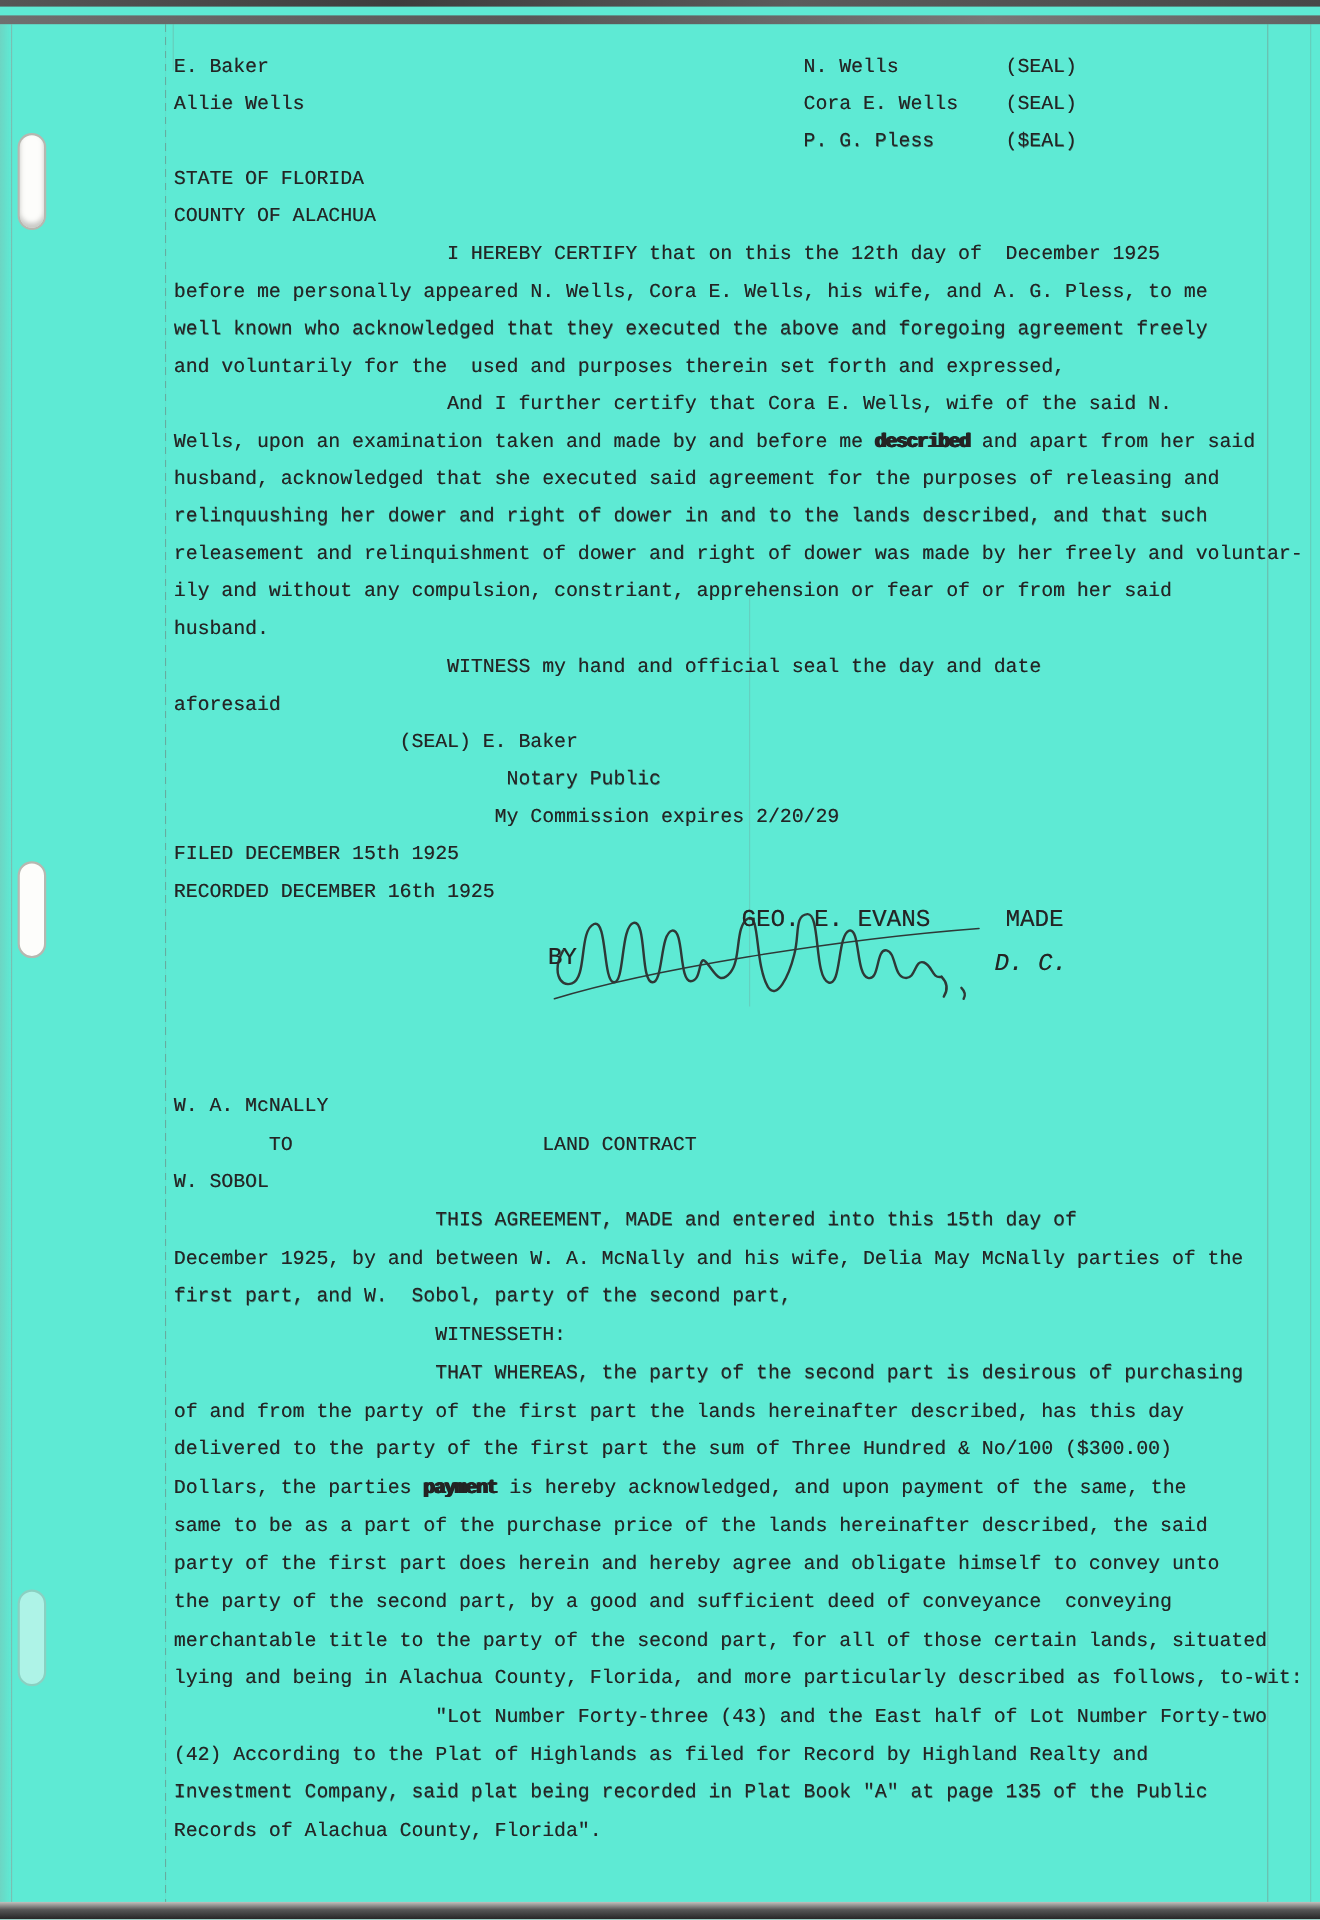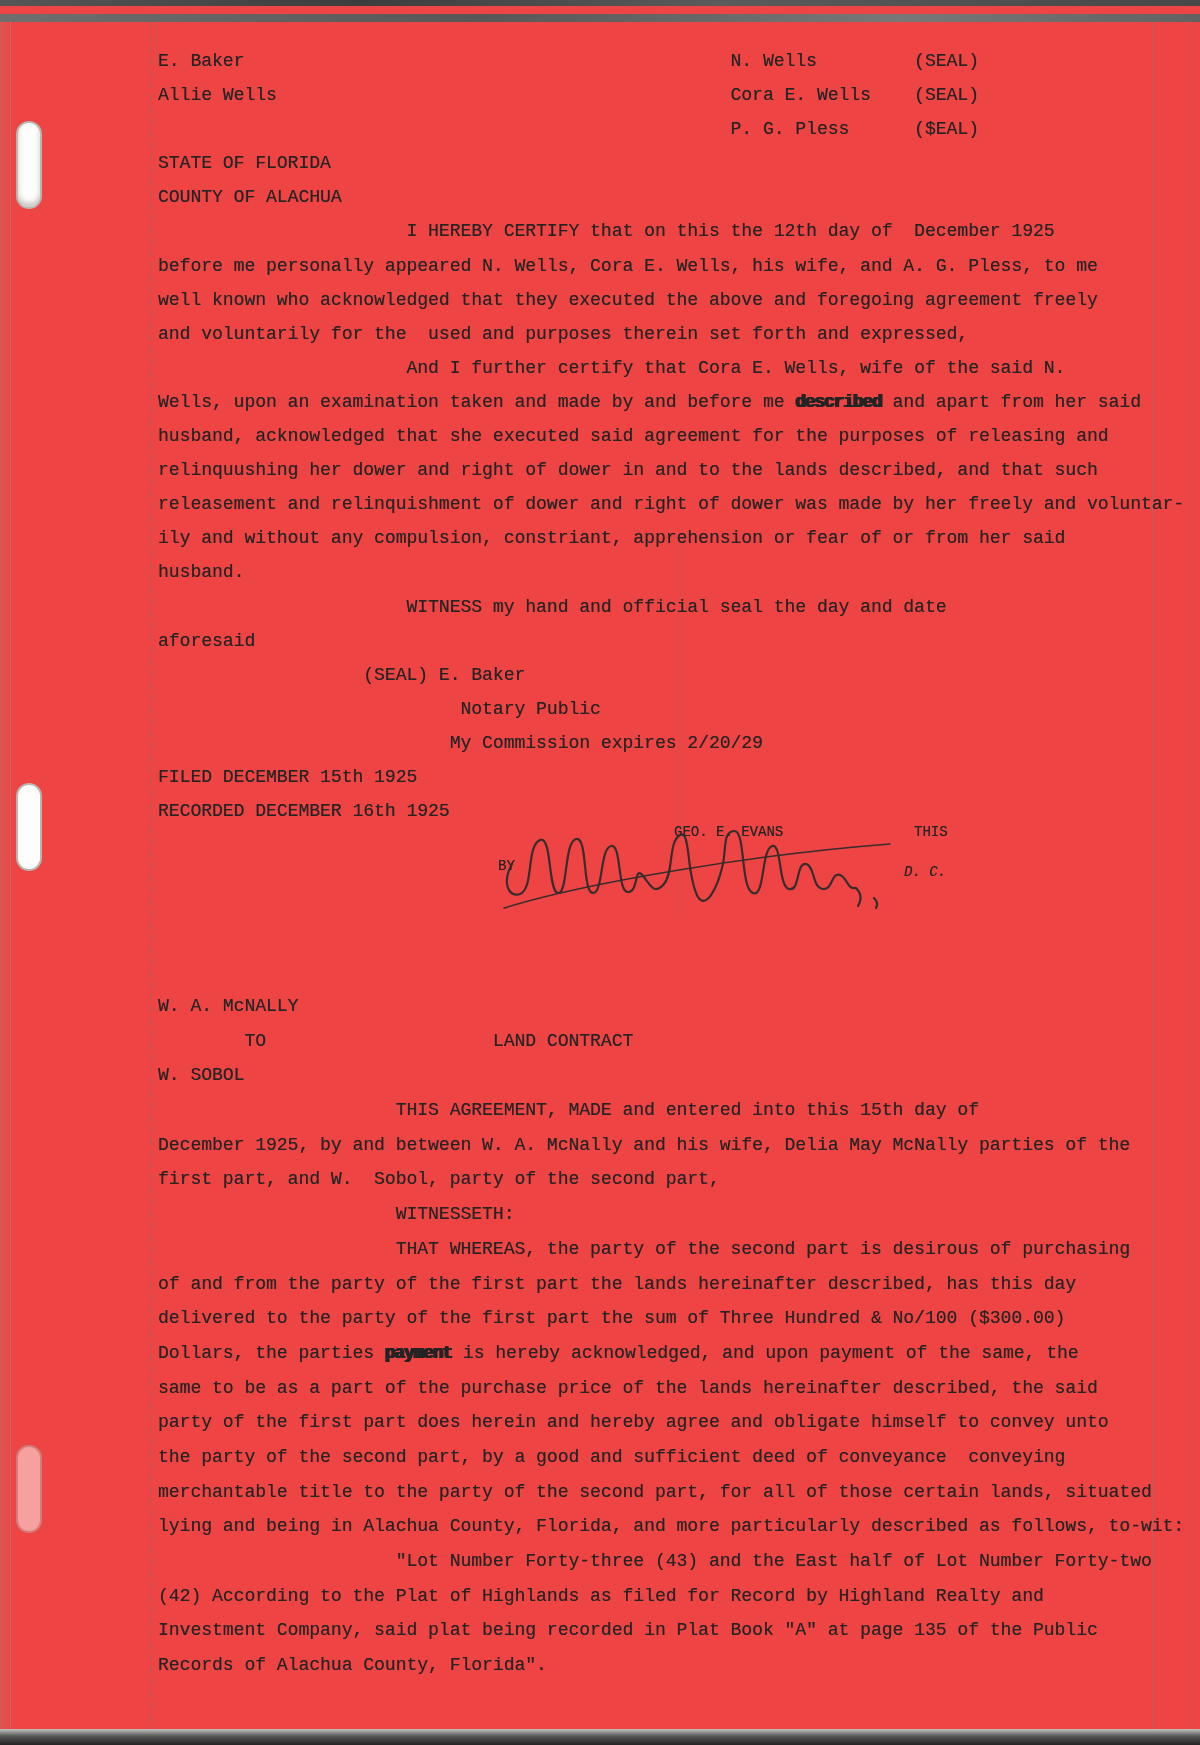--- a/index.html
+++ b/index.html
@@ -1,18 +1,18 @@
 <!DOCTYPE html>
 <html><head>
 <meta charset="utf-8">
 <style>
   html,body{margin:0;padding:0;background:#e9e9e6;}
   .sheet{
     position:relative;width:1200px;height:1745px;margin:0 auto;
-    background:#ef4444;overflow:hidden;
+    background:#5eead4;overflow:hidden;
     font-family:"Liberation Mono","DejaVu Sans Mono",monospace;
     color:#242424;
   }
   
   .band{position:absolute;left:0;width:1200px;}
   .band1{top:0;height:6px;background:linear-gradient(90deg,#565656,#3d3d3d 30%,#5b5b5b 60%,#474747);}
   .band2{top:14px;height:8px;background:linear-gradient(90deg,#6f6f6f,#575757 40%,#787878 75%,#626262);}
   .bandb{top:1729px;height:16px;background:linear-gradient(180deg,#c2c2be,#565656 45%,#242424);}
   .vrule{position:absolute;width:1px;background:rgba(125,125,120,.45);}
   .vrule.dashed{background:repeating-linear-gradient(180deg,rgba(110,110,105,.5) 0 7px,rgba(110,110,105,.08) 7px 12px);}
@@ -24,21 +24,21 @@
   .hole2{top:783px;}
   .hole3{top:1445px;opacity:.5;}
   
   .block{position:absolute;left:158px;width:1100px;}
   .tline{white-space:pre;font-size:18px;letter-spacing:0;
     text-shadow:.3px .2px 0 rgba(35,35,35,.55);}
   #doc1 .tline{line-height:34.1px;height:34.1px;}
   #doc2 .tline{line-height:34.7px;height:34.7px;}
   .os{font-weight:bold;letter-spacing:-1.2px;
     text-shadow:.9px 0 0 currentColor,-.9px 0 0 currentColor,.3px .3px 0 currentColor;}
-  .abs{position:absolute;font-size:14px;white-space:pre;
+  .abs{position:absolute;font-size:22px;white-space:pre;
     text-shadow:.3px .2px 0 rgba(35,35,35,.55);}
   .sig{position:absolute;left:498px;top:820px;width:400px;height:102px;}
 </style>
 </head>
 <body>
 
 <div class="sheet">
 
   <div class="band band1"></div>
   <div class="band band2"></div>
@@ -77,21 +77,21 @@
         <div class="tline">aforesaid</div>
         <div class="tline">                   (SEAL) E. Baker</div>
         <div class="tline">                            Notary Public</div>
         <div class="tline">                           My Commission expires 2/20/29</div>
         <div class="tline">FILED DECEMBER 15th 1925</div>
         <div class="tline">RECORDED DECEMBER 16th 1925</div>
       </div>
   </div>
 
   <div class="abs" style="left:674px;top:824px;">GEO. E. EVANS</div>
-  <div class="abs" style="left:914px;top:824px;">THIS</div>
+  <div class="abs" style="left:914px;top:824px;">MADE</div>
   <div class="abs" style="left:498px;top:858px;">BY</div>
   <div class="abs" style="left:904px;top:864px;font-style:italic;">D. C.</div>
 
   <svg class="sig" viewBox="0 0 400 102">
     <g fill="none" stroke="#2a2a2a" stroke-width="2.2" stroke-linecap="round" opacity="0.92">
       <path d="M14,44 C4,62 10,78 22,74 C36,69 28,26 42,20 C54,15 50,72 60,73 C70,74 66,22 78,19 C90,16 84,72 95,73 C105,74 102,28 113,26 C124,24 119,72 130,72 C141,72 136,44 145,56 C152,64 156,76 166,64 C176,52 170,22 182,15 C193,9 188,56 200,77 C208,90 219,68 224,48 C229,30 224,12 236,11 C248,10 242,68 255,73 C267,78 263,30 274,26 C284,23 280,66 291,69 C302,72 298,42 308,44 C317,46 314,68 325,69 C335,70 333,52 342,55 C350,58 349,70 358,68"></path>
       <path d="M6,88 C90,62 260,34 392,24" stroke-width="1.4"></path>
       <path d="M358,68 q8,8 2,18 m16,-8 q5,5 2,10"></path>
     </g>
   </svg>

